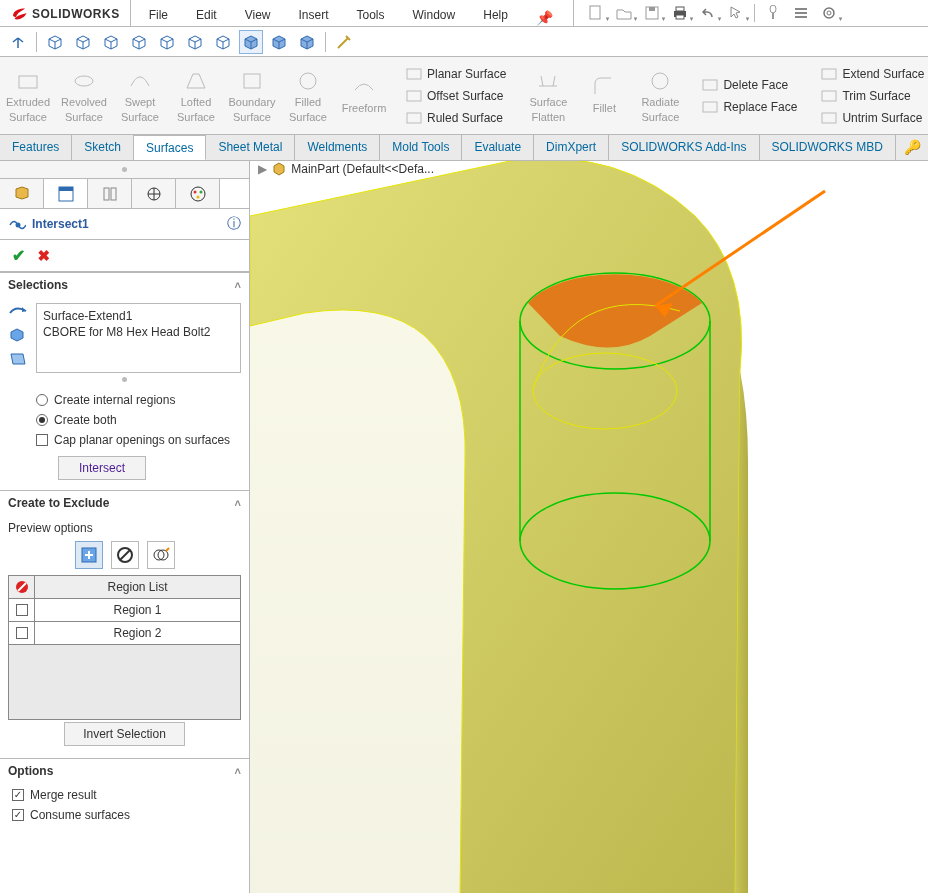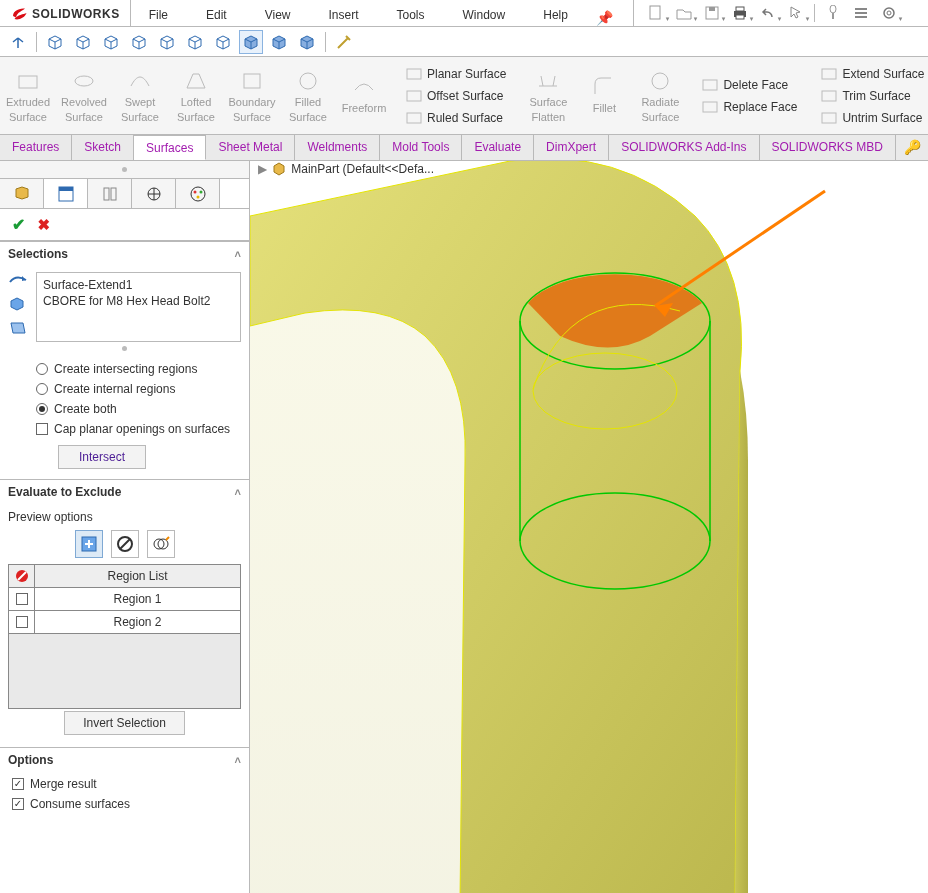--- a/index.html
+++ b/index.html
@@ -14,21 +14,21 @@
     --text-dim:#999;
   }
   *{box-sizing:border-box;font-family:"Segoe UI",Arial,sans-serif;font-size:12px;color:var(--text)}
   html,body{margin:0;padding:0;width:928px;height:893px;overflow:hidden;background:#fff}
   
   .menubar{height:27px;display:flex;align-items:flex-end;border-bottom:1px solid var(--border);background:#fff}
   .logo{display:flex;align-items:center;gap:4px;padding:0 10px;border-right:1px solid var(--border);height:100%}
   .logo svg{width:18px;height:18px}
   .logo span{font-weight:bold;color:#da0d15;font-size:13px;letter-spacing:.5px}
   .logo span i{font-style:normal;color:#333}
-  .menu{display:flex;gap:18px;padding:0 8px}
+  .menu{display:flex;gap:8px;padding:0 8px}
   .menu div{padding:4px 10px;cursor:default}
   .pin{padding:0 10px;color:var(--blue);font-size:14px}
   .qat{display:flex;align-items:center;gap:0;margin-left:10px;border-left:1px solid var(--border);height:100%;padding-left:8px}
   .qbtn{width:28px;height:22px;display:flex;align-items:center;justify-content:center;color:#777;position:relative}
   .qbtn .dd{position:absolute;right:1px;bottom:1px;font-size:7px;color:#888}
   .qsep{width:1px;height:18px;background:var(--border);margin:0 4px}
   
   .viewbar{height:30px;display:flex;align-items:center;gap:4px;padding:0 6px;border-bottom:1px solid var(--border);background:#fff}
   .vbtn{width:24px;height:24px;display:flex;align-items:center;justify-content:center;color:#3b6fb5}
   .vbtn.sel{background:#e8f1fb;border:1px solid #8ab3e0}
@@ -37,21 +37,21 @@
   .ribbon{height:78px;display:flex;align-items:stretch;background:var(--panel);border-bottom:1px solid var(--border)}
   .rbtn{display:flex;flex-direction:column;align-items:center;justify-content:center;padding:4px 6px;min-width:56px;color:var(--text-dim);gap:2px;text-align:center;line-height:1.1}
   .rbtn svg{width:26px;height:26px}
   .rbtn span{font-size:11px;color:var(--text-dim)}
   .rgroup{display:flex;flex-direction:column;justify-content:center;padding:2px 6px;gap:0}
   .rmini{display:flex;align-items:center;gap:5px;padding:3px 4px;color:var(--text-dim);font-size:11px;white-space:nowrap}
   .rmini svg{width:16px;height:16px}
   .rsep{width:1px;background:var(--border);margin:4px 2px}
   
   .cm-tabs{height:26px;display:flex;align-items:stretch;background:#eaeaea;border-bottom:1px solid var(--border);position:relative}
-  .cm-tab{padding:5px 12px;border-right:1px solid var(--border);background:#eaeaea;cursor:default;color:#a21caf}
+  .cm-tab{padding:5px 12px;border-right:1px solid var(--border);background:#eaeaea;cursor:default;color:#0369a1}
   .cm-tab.active{background:#fff;border-top:1px solid var(--border);border-bottom:1px solid #fff;font-weight:normal;position:relative;top:0}
   .key-icon{position:absolute;right:6px;top:4px;color:#c7a646;font-size:14px}
   
   .main{display:flex;height:calc(893px - 26px - 30px - 78px - 26px);}
   .pm{width:250px;border-right:1px solid var(--border);display:flex;flex-direction:column;background:#fff;overflow:hidden}
   .pm-top{height:18px;display:flex;align-items:center;justify-content:center;border-bottom:1px solid var(--border);background:var(--panel)}
   .pm-top .dot{width:5px;height:5px;border-radius:50%;background:#bbb}
   .pm-tabs{height:30px;display:flex;border-bottom:1px solid var(--border)}
   .pm-tab{flex:0 0 44px;display:flex;align-items:center;justify-content:center;border-right:1px solid var(--border);background:var(--panel)}
   .pm-tab.active{background:#fff}
@@ -438,20 +438,28 @@
         </div>
       <div class="pm-tab">
           <svg>
             <circle cx="9" cy="9" r="7" fill="none" stroke="#333"></circle>
             <circle cx="6" cy="7" r="1.5" fill="#d33"></circle>
             <circle cx="12" cy="7" r="1.5" fill="#3a3"></circle>
             <circle cx="9" cy="12" r="1.5" fill="#e8b800"></circle>
           </svg>
         </div>
     </div>
+    <div class="pm-head">
+      <svg width="18" height="18">
+          <path d="M2 10 Q6 3 10 10 Q14 17 18 10" fill="none" stroke="#2e6ab0" stroke-width="1.5"></path>
+          <circle cx="10" cy="10" r="2.5" fill="#2e6ab0"></circle>
+        </svg>
+      <span class="title">Intersect1</span>
+      <span class="help">ⓘ</span>
+    </div>
     <div class="pm-okrow">
       <span class="ok">✔</span>
       <span class="cancel">✖</span>
     </div>
 
     <div class="pm-section">
       <div class="sec-hd">
         <span>Selections</span>
         <span class="chev">˄</span>
       </div>
@@ -471,41 +479,37 @@
         <div class="sel-list">
           <div>Surface-Extend1</div>
           <div>CBORE for M8 Hex Head Bolt2</div>
         </div>
         <div style="clear:both"></div>
         <div class="mini-dot">
             <span class="dot" style="width:5px;height:5px;border-radius:50%;background:#bbb;display:inline-block"></span>
           </div>
         <div class="radio-row">
             <span class="radio"></span>
-            <span>Create intersecting regions</span>
-          </div>
-        <div class="radio-row">
-            <span class="radio"></span>
             <span>Create internal regions</span>
           </div>
         <div class="radio-row">
             <span class="radio sel"></span>
             <span>Create both</span>
           </div>
         <div class="check-row">
             <span class="chk"></span>
             <span>Cap planar openings on surfaces</span>
           </div>
         <span class="btn">Intersect</span>
       </div>
     </div>
 
     <div class="pm-section">
       <div class="sec-hd">
-        <span>Evaluate to Exclude</span>
+        <span>Create to Exclude</span>
         <span class="chev">˄</span>
       </div>
       <div class="sec-body">
         <div style="margin-bottom:2px">Preview options</div>
         <div class="preview-tools">
           <div class="tool sel">
               <svg width="18" height="18">
                 <rect x="2" y="2" width="14" height="14" fill="#6aa5e8" stroke="#2e6ab0"></rect>
                 <path d="M9 5v8M5 9h8" stroke="#fff" stroke-width="2"></path>
               </svg>

